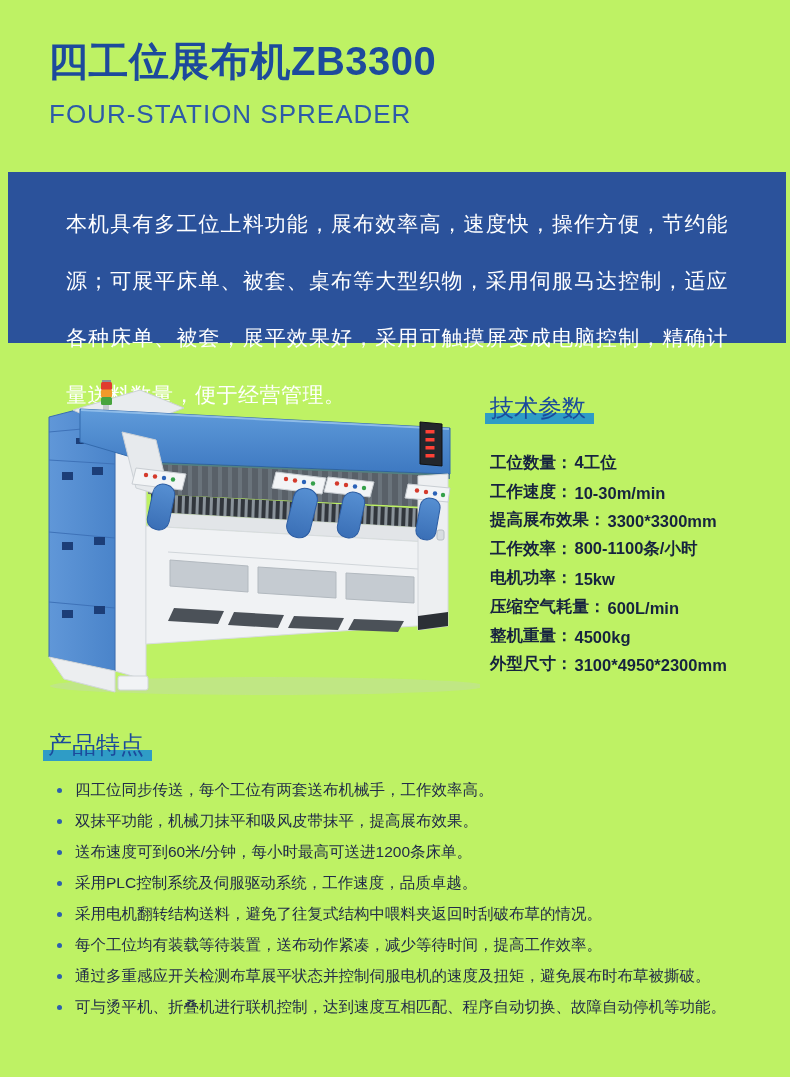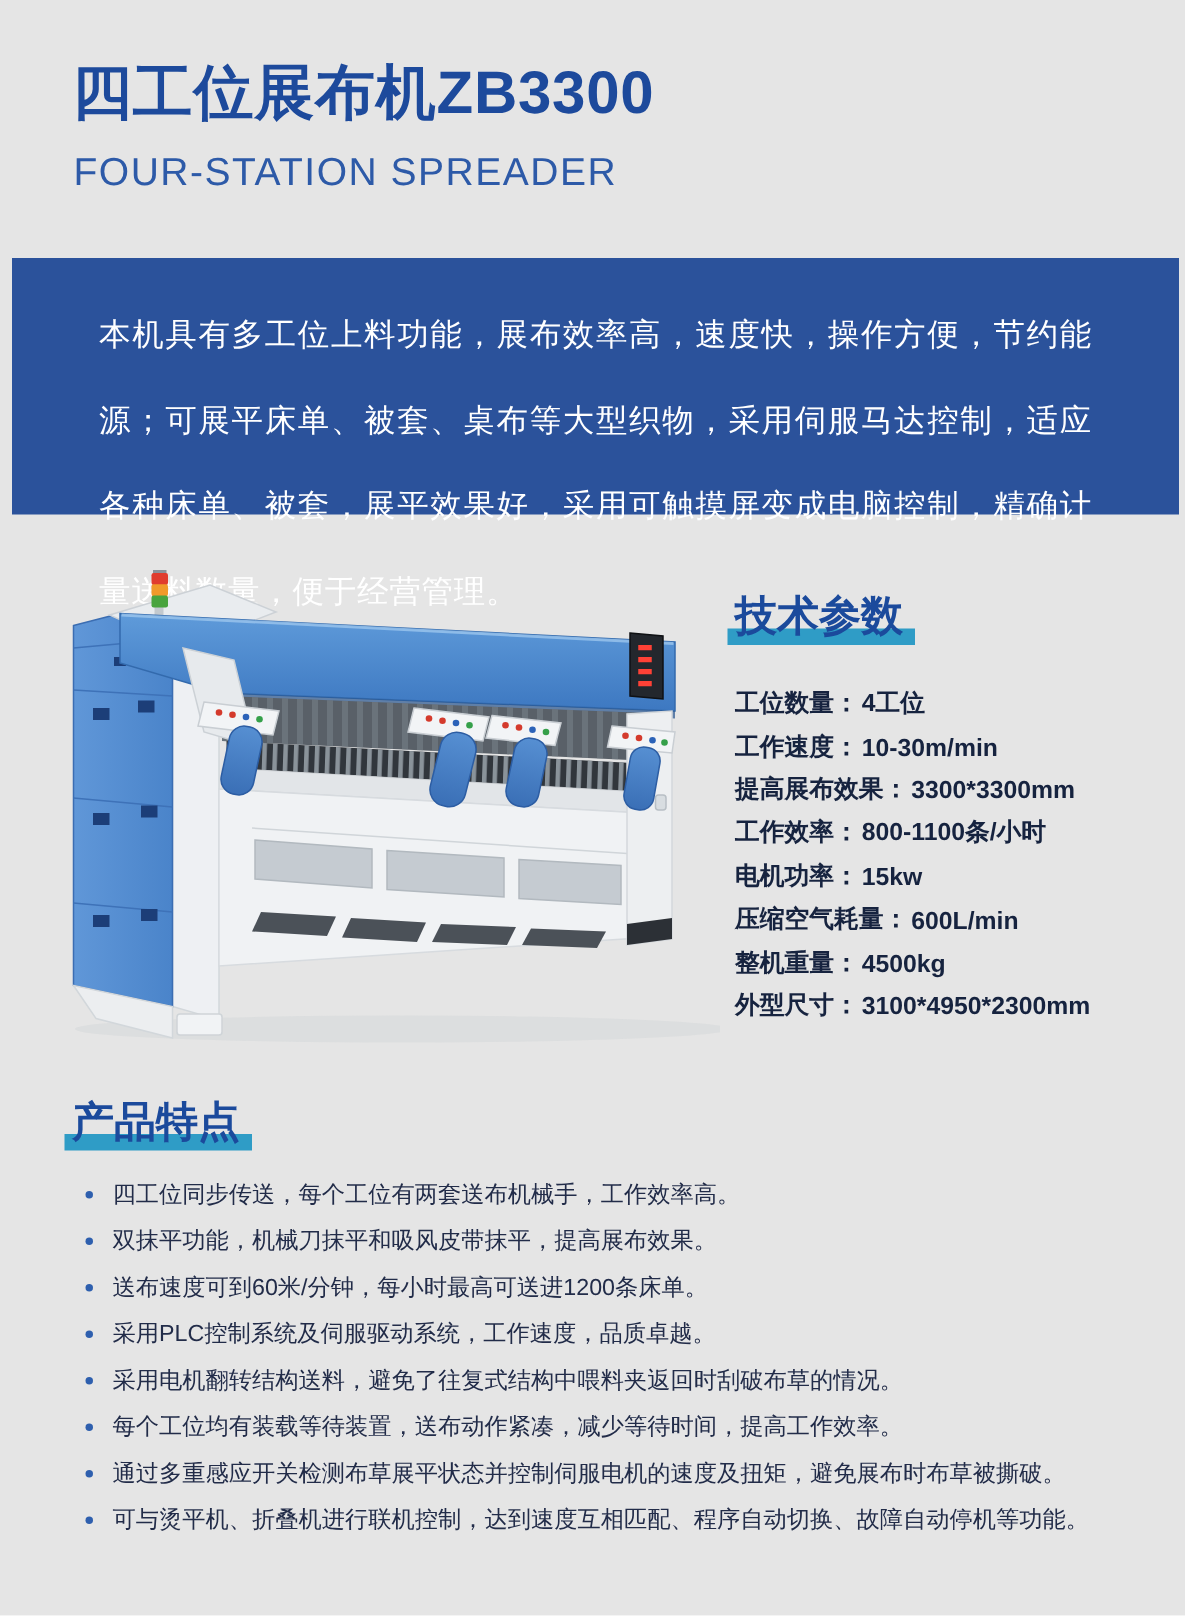--- a/index.html
+++ b/index.html
@@ -1,17 +1,17 @@
 <!DOCTYPE html>
 <html style="--title: #1d4a9c; --subtitle: #2d5aa8; --banner_bg: #2b529b; --banner_text: #ffffff; --heading: #1b4a9c; --heading_bar: #2f9cc6; --spec_text: #16233f; --bullet: #2e5fae; --feature_text: #222c49;"><head>
 <meta charset="utf-8">
 <style>
   html,body{margin:0;padding:0;background:#ffffff;}
   .page{
-    position:relative;width:790px;height:1077px;background:#e5e5e5;overflow:hidden;
+    position:relative;width:790px;height:1077px;background:#bef264;overflow:hidden;
     font-family:"Liberation Sans","DejaVu Sans",sans-serif;
   }
   
   .title{
     position:absolute;left:48px;top:34px;margin:0;
     font-size:40px;font-weight:900;color:var(--title,#1d4a9c);letter-spacing:.5px;
   }
   .subtitle{
     position:absolute;left:49px;top:99px;
     font-size:26px;font-weight:400;color:var(--subtitle,#2d5aa8);letter-spacing:1px;text-align:center;
@@ -28,21 +28,21 @@
   }
   
   .machine{position:absolute;left:18px;top:380px;margin:0;}
   
   .sec-heading{position:relative;display:inline-block;}
   .sec-heading .bar{
     position:absolute;left:-5px;right:-8px;bottom:0;height:11px;
     background:var(--heading_bar,#2f9cc6);
   }
   .sec-heading .txt{
-    position:relative;font-size:28px;font-weight:700;color:var(--heading,#1b4a9c);margin-top:48px;
+    position:relative;font-size:24px;font-weight:400;color:var(--heading,#1b4a9c);margin-top:48px;
   }
   
   .specs{position:absolute;left:490px;top:392px;width:292px;}
   .spec-list{list-style:none;margin:21px 0 0;padding:0;}
   .spec-list li{
     display:flex;align-items:flex-end;height:28.8px;
     font-size:16.5px;font-weight:700;color:var(--spec_text,#16233f);white-space:nowrap;
   }
   .spec-label{margin-right:2px;}
   

